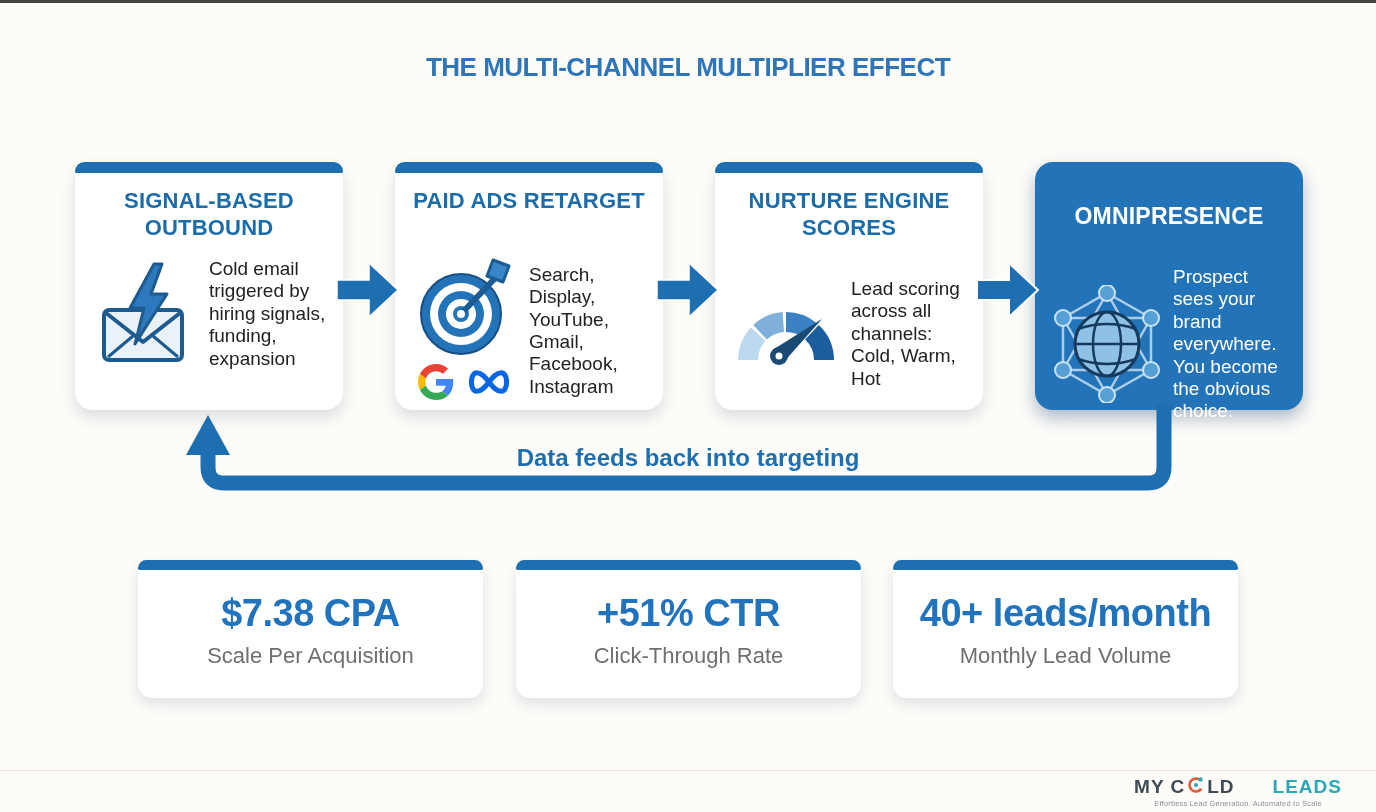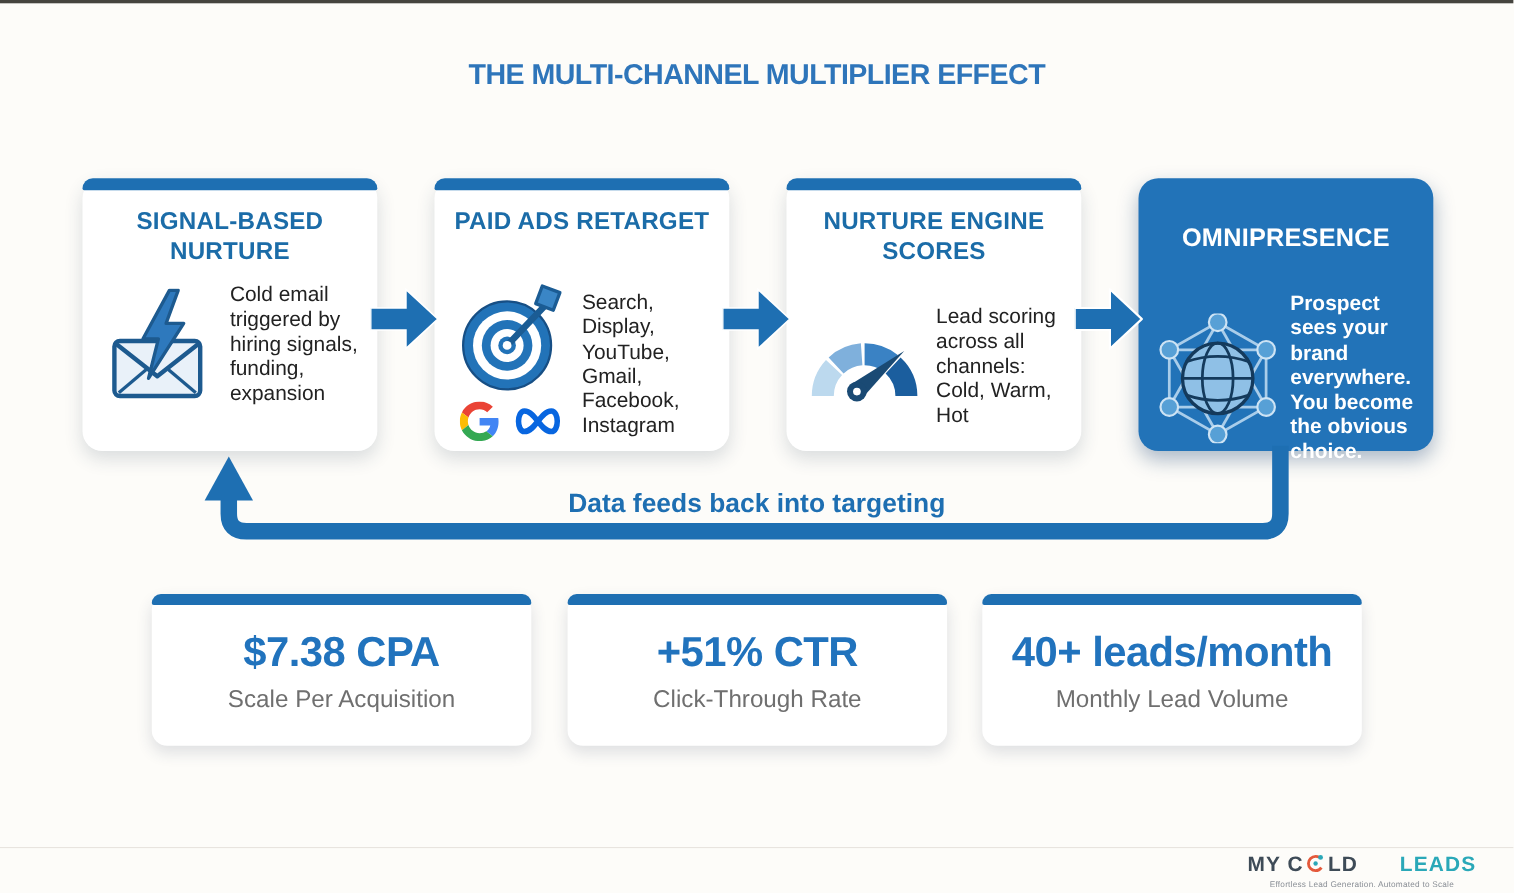--- a/index.html
+++ b/index.html
@@ -22,33 +22,33 @@
 
   .step-title { margin-top:26px; padding:0 14px; text-align:center; font-size:22px; line-height:1.22;
     font-weight:800; color:#1b6ca8; letter-spacing:0.2px; }
   .flow-card.solid .step-title { color:#ffffff; margin-top:40px; font-size:23px; }
 
   .card-body { position:absolute; left:0; top:88px; width:100%; padding:8px 12px 0 16px;
     display:flex; align-items:center; gap:10px; }
   .flow-card.solid .card-body { top:96px; }
   .icon-box { flex:0 0 108px; display:flex; flex-direction:column; align-items:center; gap:4px; }
   .step-desc { flex:1; font-size:19px; line-height:1.18; color:#222222; font-weight:500; }
-  .flow-card.solid .step-desc { color:#ffffff;font-weight:bold; }
+  .flow-card.solid .step-desc { color:#ffffff; }
   .sub-icons { display:flex; align-items:center; gap:12px; }
 
   .flow-arrow { position:absolute; top:262px; width:62px; height:56px; }
   .arrow-1 { left:337px; } .arrow-2 { left:657px; } .arrow-3 { left:977px; }
 
   
   .loop-svg { position:absolute; left:180px; top:405px; width:1010px; height:100px; }
   .loop-label { position:absolute; left:0; top:444px; width:1376px; text-align:center;
     font-size:24px; font-weight:800; color:#1e6fb2; }
 
   
-  .metric-card { position:absolute; top:540px; width:345px; height:138px; background:#ffffff;
+  .metric-card { position:absolute; top:560px; width:345px; height:138px; background:#ffffff;
     border-radius:14px; box-shadow:0 6px 14px rgba(40,60,90,0.14); text-align:center; }
   .metric-card .cap { position:absolute; top:0; left:0; width:100%; height:10px;
     background:#1e6fb2; border-radius:14px 14px 3px 3px; }
   .metric-1 { left:138px; } .metric-2 { left:516px; } .metric-3 { left:893px; }
   .metric-value { margin-top:32px; font-size:38px; font-weight:800; letter-spacing:-0.5px; color:#2173bd; }
   .metric-label { margin-top:8px; font-size:22px; color:#6f6f6f; }
 
   
   .footer-divider { position:absolute; left:0; top:770px; width:1376px; height:1px; background:#e8e4df; }
   .brand { position:absolute; right:34px; top:776px; display:flex; flex-direction:column; align-items:center; }
@@ -61,21 +61,21 @@
 <body>
 
 <div class="canvas">
 
   <div class="top-strip"></div>
 
   <div class="main-title">THE MULTI-CHANNEL MULTIPLIER EFFECT</div>
 
   <div class="flow-card card-1">
     <div class="cap"></div>
-    <div class="step-title">SIGNAL-BASED NURTURE</div>
+    <div class="step-title">SIGNAL-BASED OUTBOUND</div>
     <div class="card-body">
       <div class="icon-box">
         <svg width="100" height="104" viewBox="0 0 100 104">
           <rect x="9" y="48" width="78" height="50" rx="5" fill="#e9f1f9" stroke="#1d5a8f" stroke-width="4"></rect>
           <polyline points="11,51 48,80 85,51" fill="none" stroke="#1d5a8f" stroke-width="4" stroke-linejoin="round"></polyline>
           <line x1="13" y1="95" x2="38" y2="74" stroke="#1d5a8f" stroke-width="3"></line>
           <line x1="83" y1="95" x2="58" y2="74" stroke="#1d5a8f" stroke-width="3"></line>
           <polygon points="59,2 35,46 49,46 40,82 72,32 56,32 67,2" fill="#2e79bd" stroke="#1d5a8f" stroke-width="3" stroke-linejoin="round"></polygon>
         </svg>
       </div>

